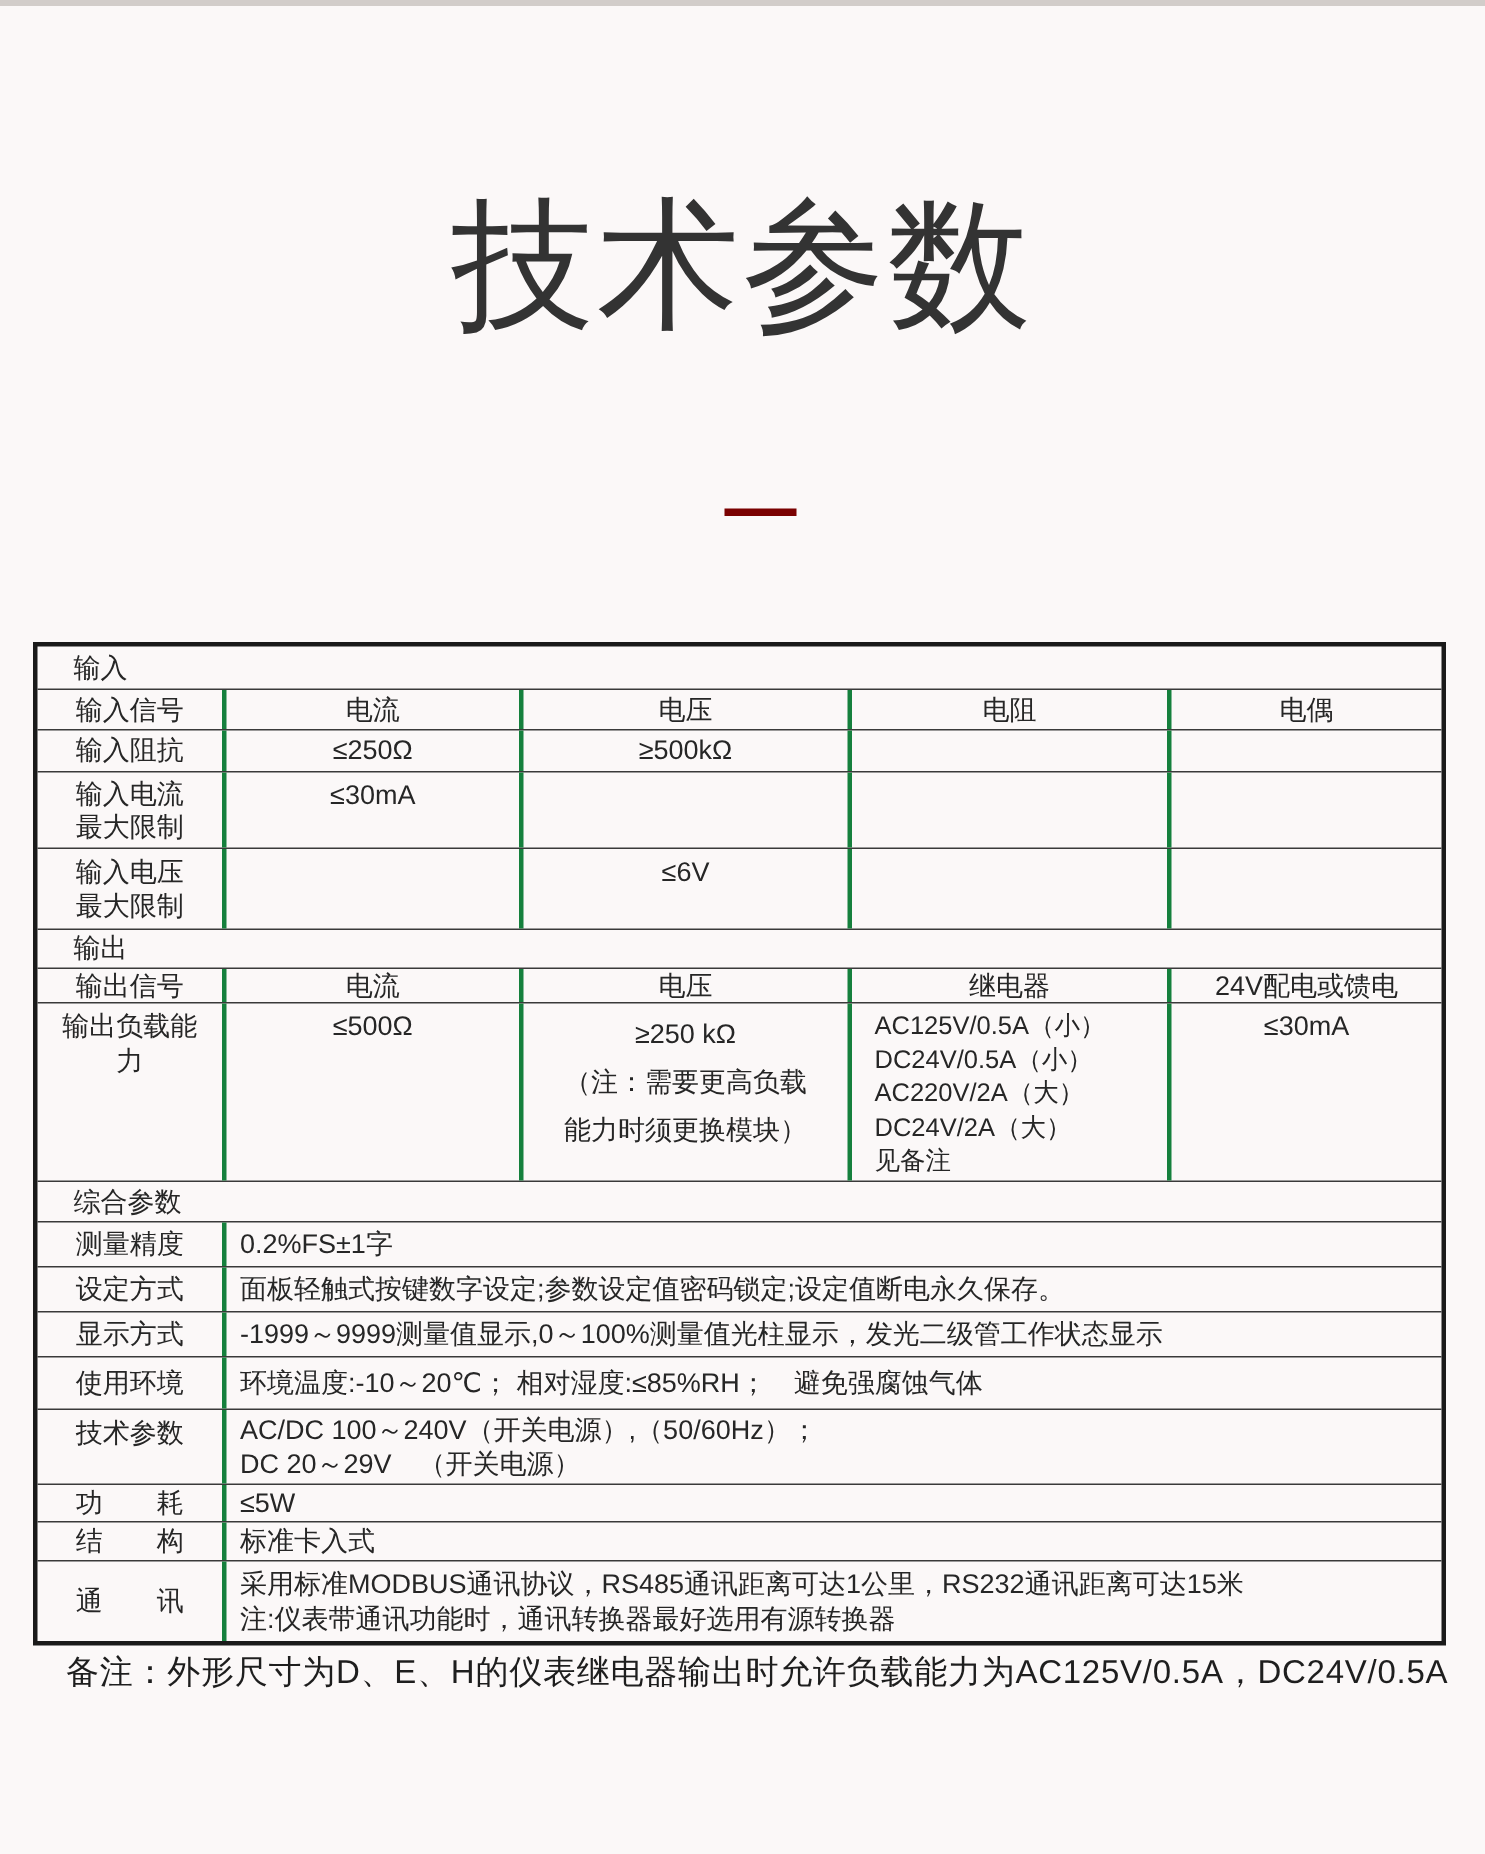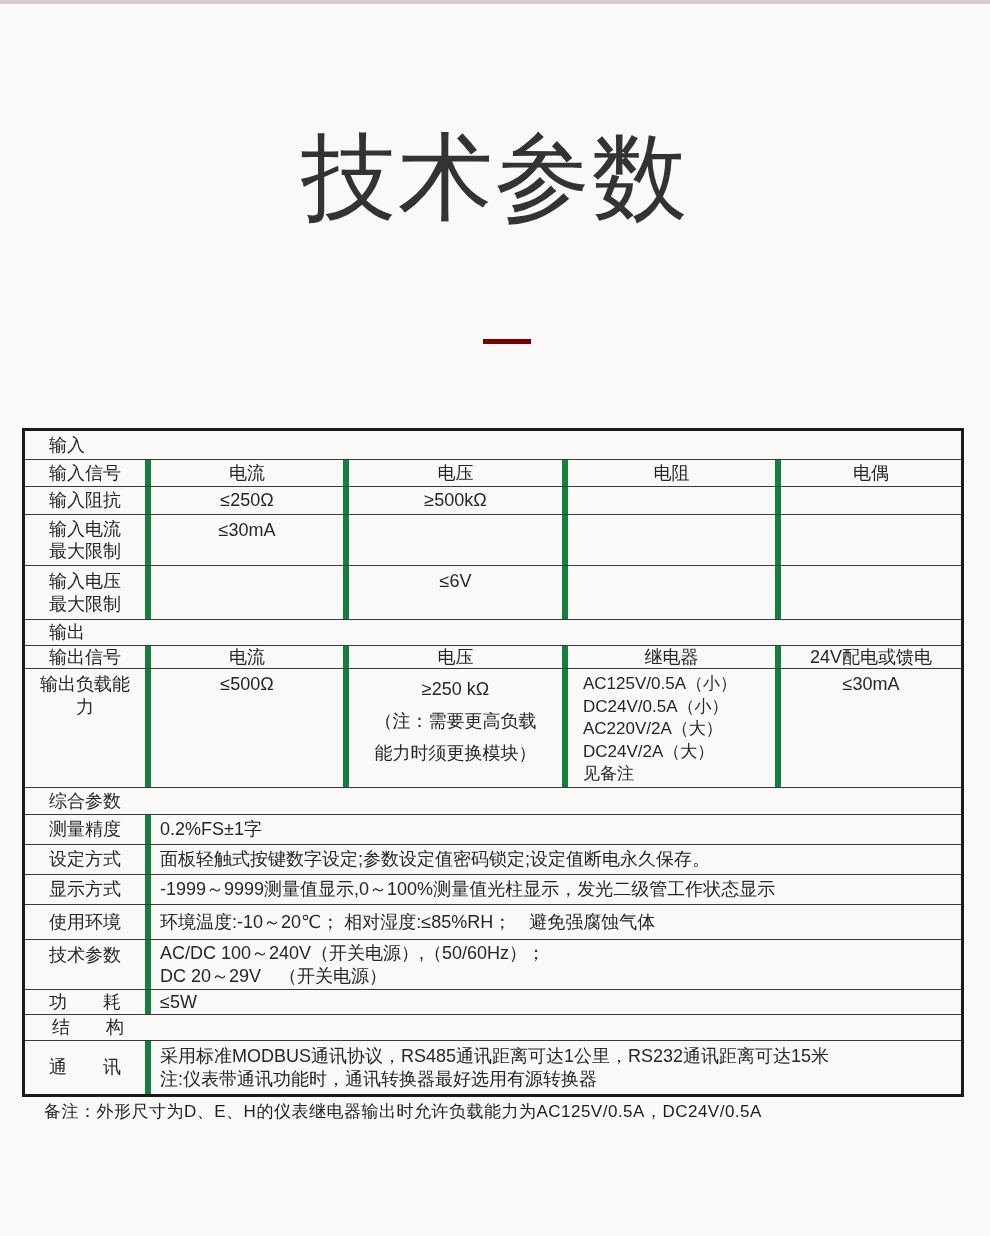--- a/index.html
+++ b/index.html
@@ -17,21 +17,21 @@
   }
   .accent{position:absolute;top:339px;left:483px;width:48px;height:5px;}
   .spec-table{
     position:absolute;top:428px;left:22px;width:942px;
     box-sizing:border-box;border:3px solid #1a1a1a;
     font-size:18px;line-height:1.25;
   }
   .tr{display:flex;box-sizing:border-box;border-bottom:1px solid #3a3a3a;}
   .tr:last-child{border-bottom:none;}
   .td{
-    box-sizing:border-box;border-right:6px solid #15803d;
+    box-sizing:border-box;border-right:3px solid #15803d;
     display:flex;align-items:center;padding:0 8px;overflow:hidden;
   }
   .td:last-child{border-right:none;}
   
   .c1{width:126px;flex:none;}
   .c2{width:198px;flex:none;}
   .c3{width:219px;flex:none;}
   .c4{width:213px;flex:none;}
   .c5{width:180px;flex:none;}
   .cfull{width:740px;flex:none;}
@@ -44,21 +44,21 @@
   .section{padding-left:24px;font-size:18px;}
   .lbl{justify-content:center;text-align:center;font-size:18px;}
   .ctr{justify-content:center;text-align:center;}
   .topal{align-items:flex-start;padding-top:4px;}
   .pre{white-space:pre-line;}
   .lh-note{line-height:32px;}
   .lh-relay{line-height:22.5px;font-size:17px;padding-left:15px;}
   .val{padding-left:9px;}
   .footnote{
     position:absolute;top:1100px;left:44px;margin:0;
-    font-size:17px;color:#1e1e1e;letter-spacing:0.5px;
+    font-size:22px;color:#1e1e1e;letter-spacing:0.5px;
   }
 </style>
 </head>
 <body>
 
 <div class="topbar"></div>
 
 <h1 class="title">技术参数</h1>
 <div class="accent" style="background: rgb(122, 1, 1);"></div>
 
@@ -158,20 +158,21 @@
 DC 20～29V　（开关电源）</div>
   </div>
 
   <div class="tr h25">
     <div class="td c1 lbl">功　　耗</div>
     <div class="td cval val">≤5W</div>
   </div>
 
   <div class="tr h26">
     <div class="td c1 lbl">结　　构</div>
+    <div class="td cval val">标准卡入式</div>
   </div>
 
   <div class="tr h53">
     <div class="td c1 lbl">通　　讯</div>
     <div class="td cval val pre">采用标准MODBUS通讯协议，RS485通讯距离可达1公里，RS232通讯距离可达15米
 注:仪表带通讯功能时，通讯转换器最好选用有源转换器</div>
   </div>
 
 </div>
 

